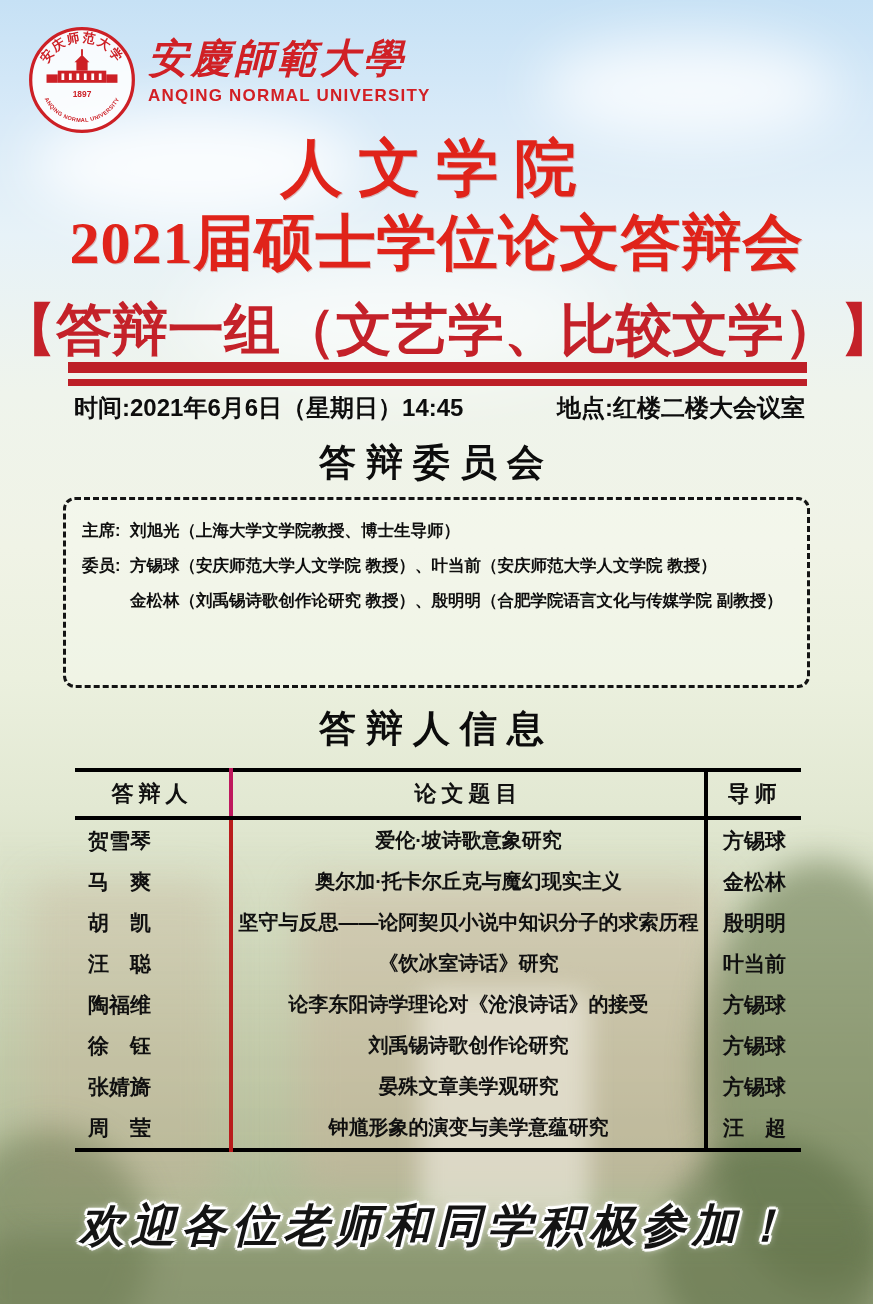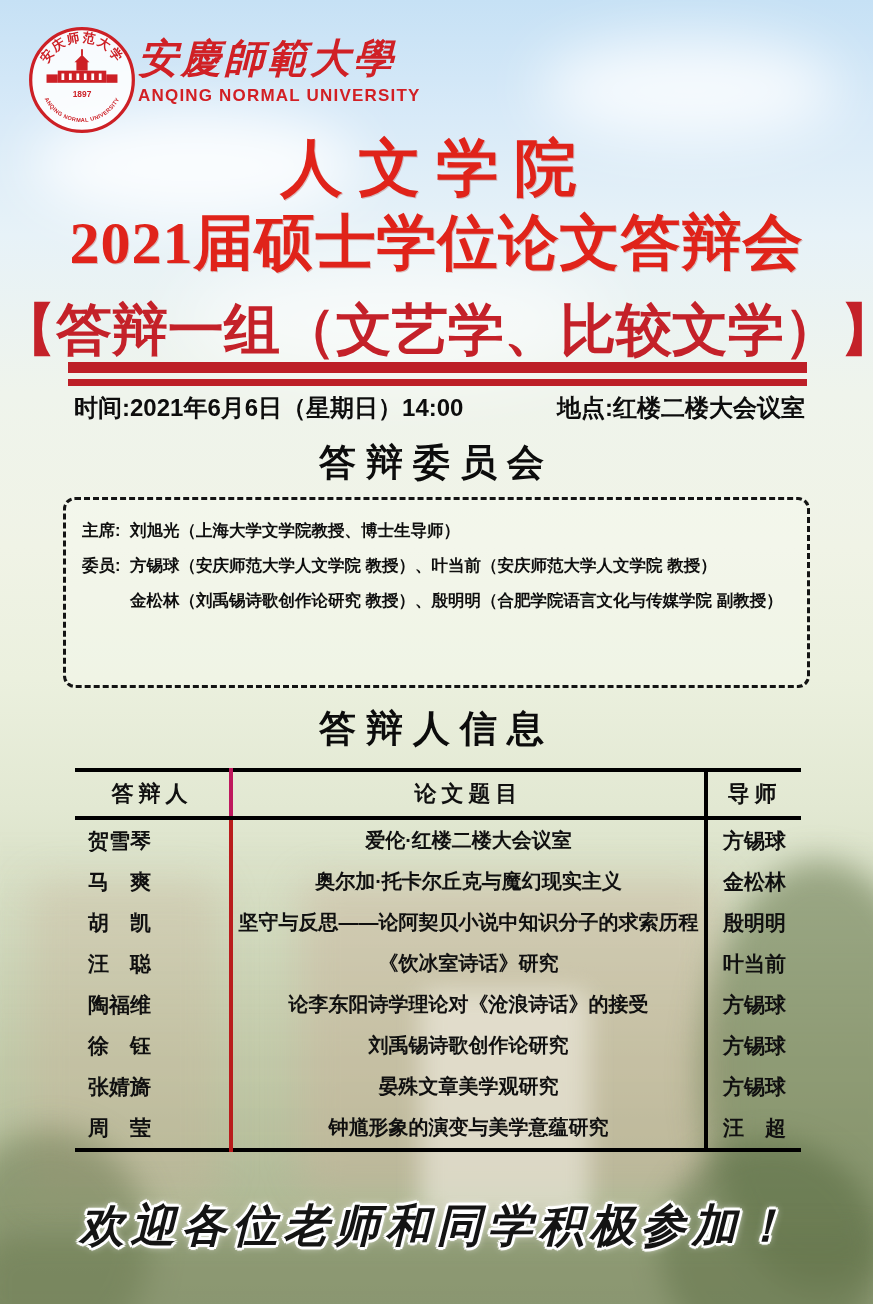--- a/index.html
+++ b/index.html
@@ -24,21 +24,21 @@
   .tree-r2{left:660px;top:1140px;width:220px;height:220px;background:rgba(80,100,58,.45);filter:blur(14px);}
   .tree-l{left:-50px;top:1130px;width:200px;height:230px;background:rgba(90,108,64,.42);filter:blur(16px);}
   .bush{left:-20px;top:1235px;width:913px;height:110px;background:rgba(104,120,78,.45);filter:blur(14px);border-radius:40px;}
   .haze{left:0;top:830px;width:873px;height:474px;background:linear-gradient(180deg,rgba(190,185,160,0) 0%,rgba(185,178,152,.18) 45%,rgba(170,168,140,.22) 100%);filter:blur(2px);border-radius:0;}
 
   .layer{position:absolute;inset:0;z-index:1;}
 
   
   .brand{position:absolute;left:26px;top:24px;display:flex;align-items:flex-start;}
   .seal{width:112px;height:112px;flex:none;}
-  .brand-text{padding-top:12px;}
+  .brand-text{margin-left:10px;padding-top:12px;}
   .brand-zh{font-family:"Liberation Serif","DejaVu Serif",serif;font-style:italic;font-weight:700;
     font-size:40px;line-height:46px;color:#d02025;letter-spacing:3px;white-space:nowrap;}
   .brand-en{margin-top:4px;font-size:17px;font-weight:800;color:#d21f24;letter-spacing:1.2px;white-space:nowrap;}
 
   
   .t-center{position:absolute;left:0;width:100%;text-align:center;white-space:nowrap;}
   .title1{top:126px;font-family:"Liberation Serif","DejaVu Serif",serif;font-weight:900;
     font-size:62px;color:#e0231a;letter-spacing:16px;text-shadow:1px 1px 0 rgba(150,20,10,.25);}
   .title2{top:203px;font-family:"Liberation Serif","DejaVu Serif",serif;font-weight:900;
     font-size:60px;color:#e0231a;letter-spacing:1px;text-shadow:1px 1px 0 rgba(150,20,10,.25);}
@@ -139,21 +139,21 @@
     </div>
   </div>
 
   <div class="t-center title1">人文学院</div>
   <div class="t-center title2">2021届硕士学位论文答辩会</div>
   <div class="t-center subtitle">【答辩一组（文艺学、比较文学）】</div>
   <div class="rule rule-thick"></div>
   <div class="rule rule-thin"></div>
 
   <div class="meta">
-    <span>时间:2021年6月6日（星期日）14:00</span>
+    <span>时间:2021年6月6日（星期日）14:45</span>
     <span>地点:红楼二楼大会议室</span>
   </div>
 
   <div class="t-center h2 h2-committee">答辩委员会</div>
   <div class="cbox">
       <div class="cline">
         <span class="clabel">主席:</span>
         <span class="ctext">刘旭光（上海大学文学院教授、博士生导师）</span>
       </div>
       <div class="cline">
@@ -176,21 +176,21 @@
     <thead>
         <tr>
           <th>答辩人</th>
           <th>论文题目</th>
           <th>导师</th>
         </tr>
       </thead>
     <tbody>
         <tr>
           <td class="name">贺雪琴</td>
-          <td class="thesis">爱伦·红楼二楼大会议室</td>
+          <td class="thesis">爱伦·坡诗歌意象研究</td>
           <td class="mentor">方锡球</td>
         </tr>
         <tr>
           <td class="name">马　爽</td>
           <td class="thesis">奥尔加·托卡尔丘克与魔幻现实主义</td>
           <td class="mentor">金松林</td>
         </tr>
         <tr>
           <td class="name">胡　凯</td>
           <td class="thesis">坚守与反思——论阿契贝小说中知识分子的求索历程</td>

